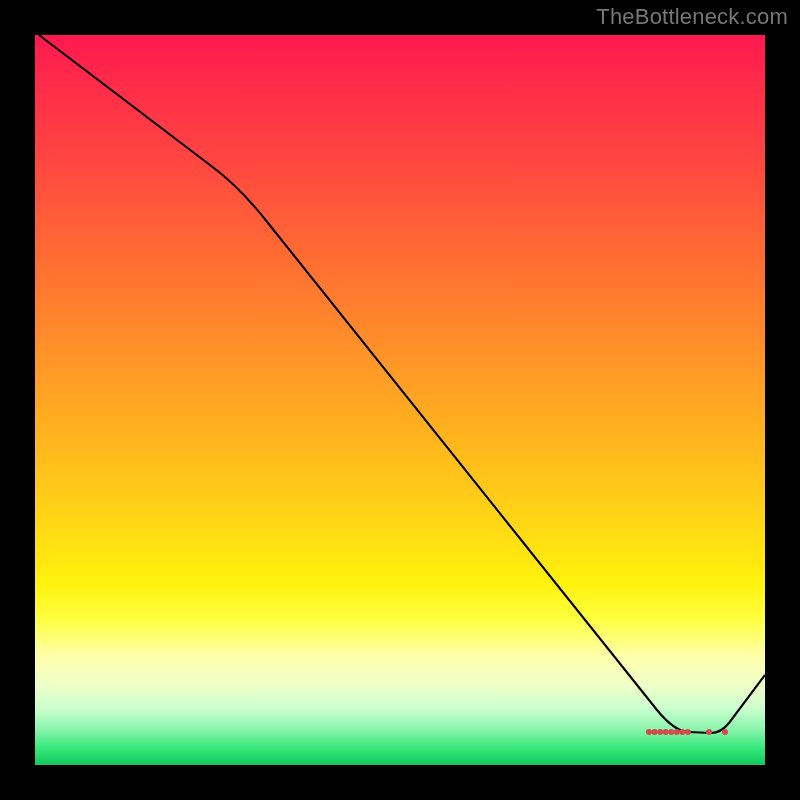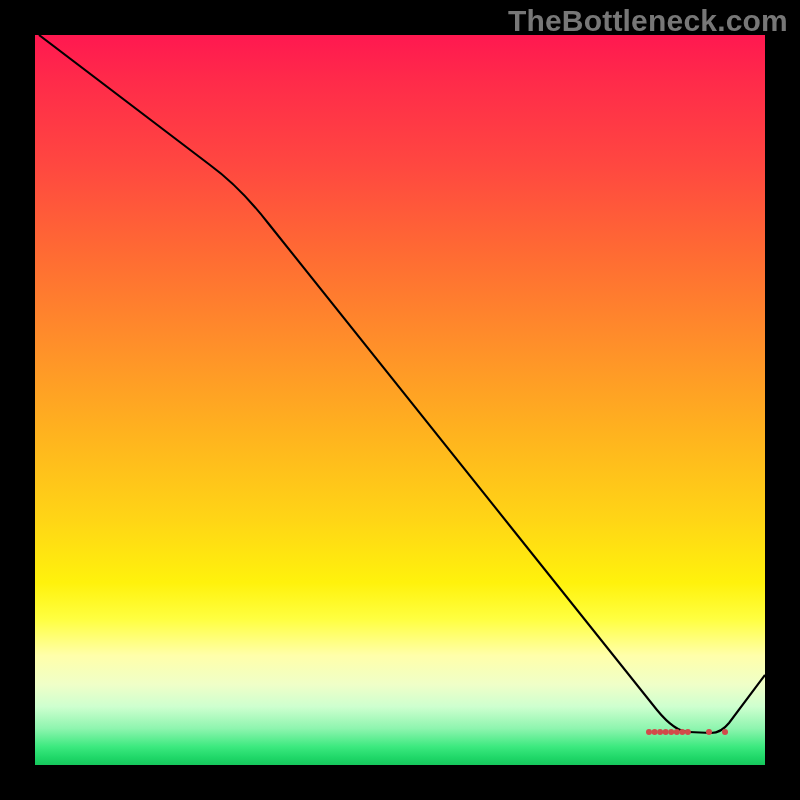--- a/index.html
+++ b/index.html
@@ -14,22 +14,22 @@
   .chart-container {
     position: relative;
     width: 800px;
     height: 800px;
   }
   .watermark {
     position: absolute;
     top: 4px;
     right: 12px;
     color: #777;
-    font-size: 30px;
-    font-weight: 700;
+    font-size: 22px;
+    font-weight: 400;
     letter-spacing: 0.2px;
     z-index: 10;
   }
   .plot-area {
     position: absolute;
     left: 35px;
     top: 35px;
     width: 730px;
     height: 730px;
     overflow: hidden;

